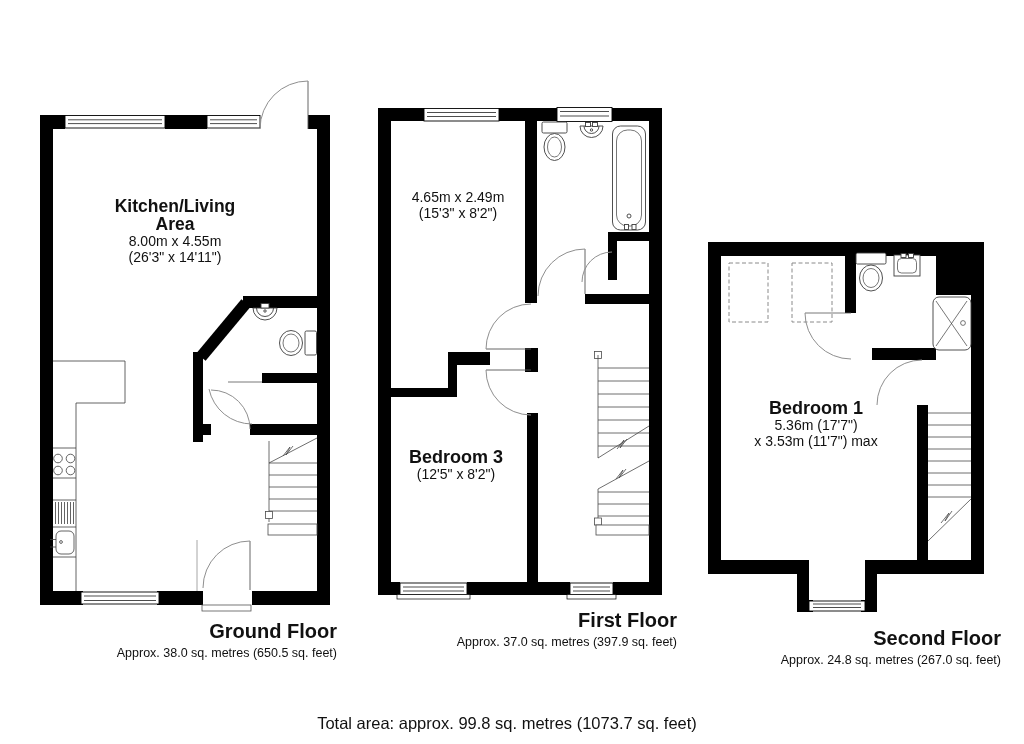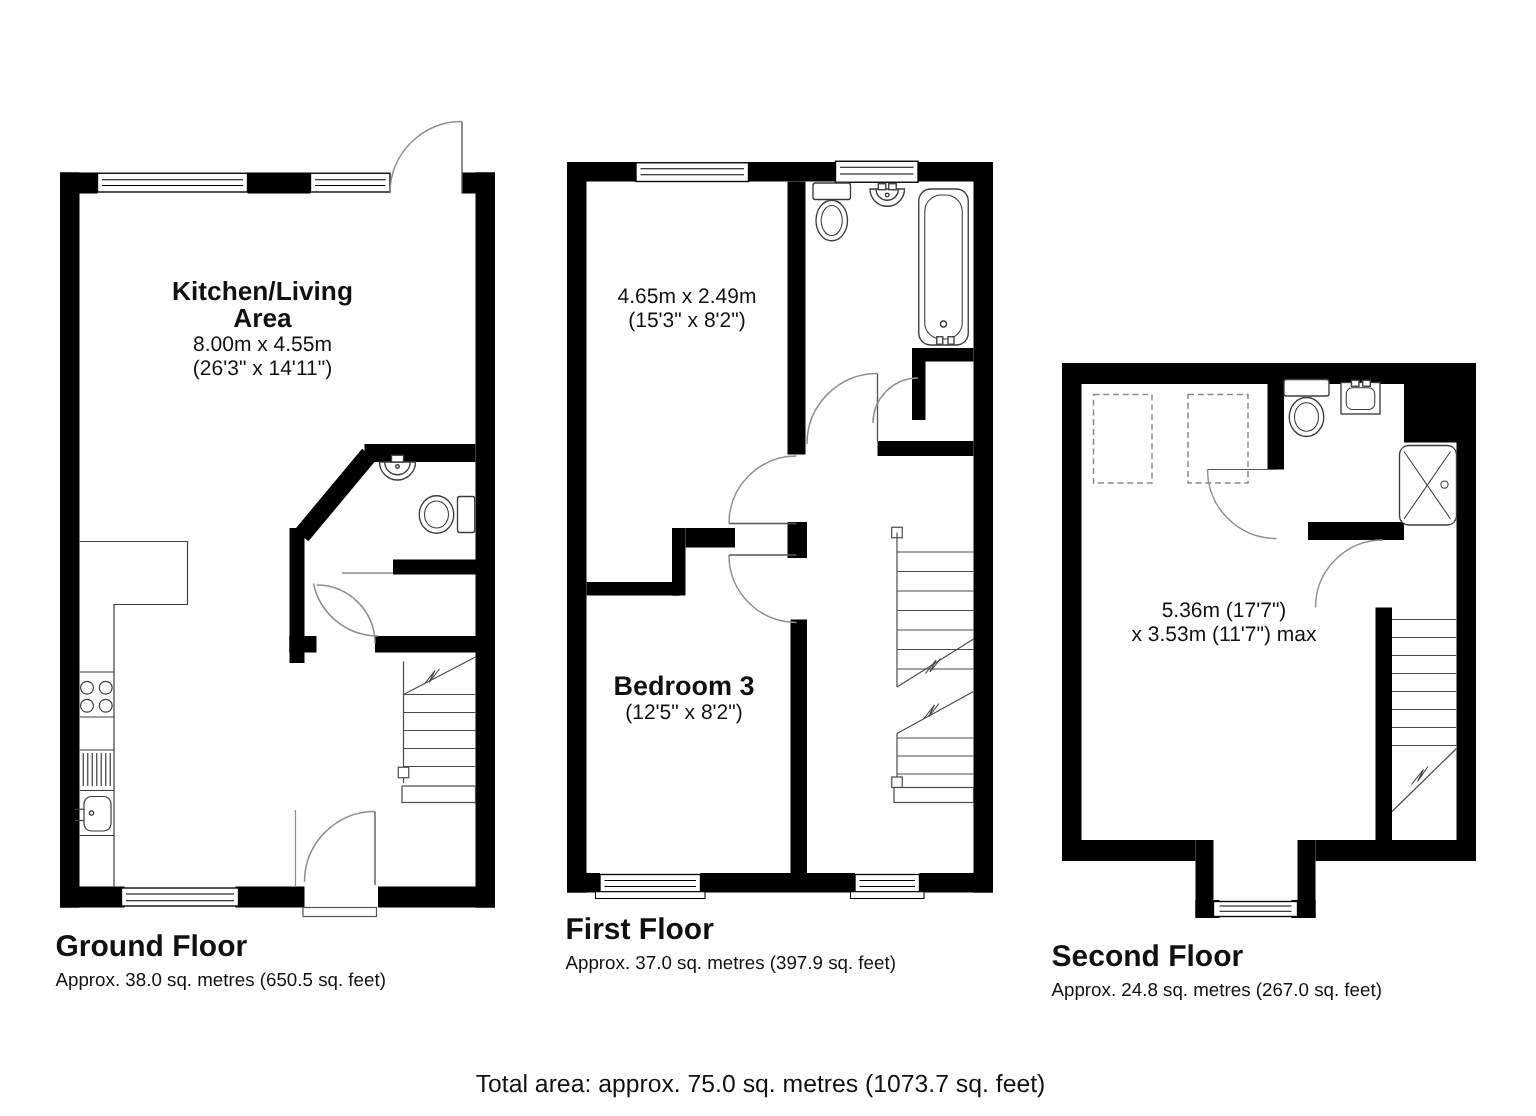--- a/index.html
+++ b/index.html
@@ -5,21 +5,21 @@
   html,body{margin:0;padding:0;}
   body{
     width:1024px;height:744px;position:relative;overflow:hidden;
     background:#ffffff;font-family:"Liberation Sans", sans-serif;color:#111;
   }
   #plan-canvas{position:absolute;left:0;top:0;}
   .room-label{position:absolute;text-align:center;}
   .room-name{font-weight:bold;font-size:18px;line-height:1.05;}
   .kitchen-name{font-size:17.5px;}
   .room-dims{font-size:14px;line-height:1.13;}
-  .floor-caption{position:absolute;text-align:left;}
+  .floor-caption{position:absolute;text-align:right;}
   .floor-title{font-weight:bold;font-size:20px;line-height:1.1;}
   .floor-area{font-size:12.5px;margin-top:4px;}
   .total-line{position:absolute;text-align:center;font-size:16.5px;}
 </style>
 </head>
 <body>
 
 <svg id="plan-canvas" width="1024" height="744" viewBox="0 0 1024 744">
 
   <g>
@@ -293,50 +293,51 @@
       <g>
         <rect x="933" y="297" width="38" height="53" rx="6"></rect>
         <line x1="936" y1="301" x2="967" y2="346" stroke-width="0.7"></line>
         <line x1="967" y1="301" x2="936" y2="346" stroke-width="0.7"></line>
         <circle cx="963" cy="323" r="2.4" fill="none" stroke-width="0.7"></circle>
       </g>
     </g>
   </g>
 </svg>
 
-<div class="room-label" style="left:55px;top:185px;width:240px">
+<div class="room-label" style="left:55px;top:197px;width:240px">
   <div class="room-name kitchen-name">Kitchen/Living</div>
   <div class="room-name kitchen-name">Area</div>
   <div class="room-dims">8.00m x 4.55m</div>
   <div class="room-dims">(26'3" x 14'11")</div>
 </div>
 
 <div class="room-label" style="left:358px;top:190px;width:200px">
   <div class="room-dims">4.65m x 2.49m</div>
   <div class="room-dims">(15'3" x 8'2")</div>
 </div>
 
 <div class="room-label" style="left:356px;top:448px;width:200px">
   <div class="room-name">Bedroom 3</div>
   <div class="room-dims">(12'5" x 8'2")</div>
 </div>
 
 <div class="room-label" style="left:716px;top:399px;width:200px">
+  <div class="room-name">Bedroom 1</div>
   <div class="room-dims">5.36m (17'7")</div>
   <div class="room-dims">x 3.53m (11'7") max</div>
 </div>
 
 <div class="floor-caption" style="left:37px;top:620px;width:300px">
   <div class="floor-title">Ground Floor</div>
   <div class="floor-area">Approx. 38.0 sq. metres (650.5 sq. feet)</div>
 </div>
 
 <div class="floor-caption" style="left:377px;top:609px;width:300px">
   <div class="floor-title">First Floor</div>
   <div class="floor-area">Approx. 37.0 sq. metres (397.9 sq. feet)</div>
 </div>
 
 <div class="floor-caption" style="left:701px;top:627px;width:300px">
   <div class="floor-title">Second Floor</div>
   <div class="floor-area">Approx. 24.8 sq. metres (267.0 sq. feet)</div>
 </div>
 
-<div class="total-line" style="left:212px;top:714px;width:590px">Total area: approx. 75.0 sq. metres (1073.7 sq. feet)</div>
+<div class="total-line" style="left:212px;top:714px;width:590px">Total area: approx. 99.8 sq. metres (1073.7 sq. feet)</div>
 
 </body></html>

